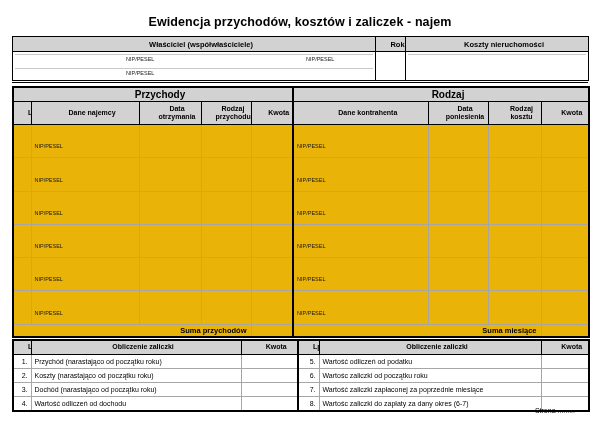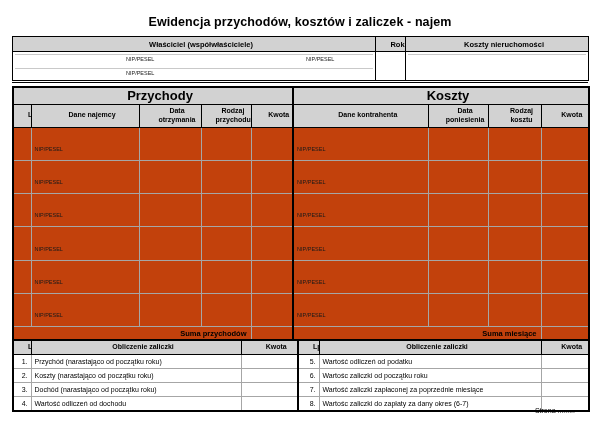--- a/index.html
+++ b/index.html
@@ -16,23 +16,23 @@
 
   
   .t1{left:12px;top:36px;width:576px;border:1.5px solid #000;}
   .t1 .hdr th{height:14px;font-size:7.5px;}
   .t1 .bd td{height:28px;border:1px solid #000;background:#fff;position:relative;}
   .rule{position:absolute;left:2px;right:2px;height:0;border-top:1px solid #c9c9c9;}
   .nipabs{position:absolute;font-size:5.5px;color:#1a1a1a;white-space:nowrap;}
 
   
   .t2{left:12px;top:86px;width:576px;border:2px solid #000;}
-  .t2 .group th{height:13px;font-size:13px;}
+  .t2 .group th{height:13px;font-size:10px;}
   .t2 .cols th{height:22px;font-size:7px;}
-  .t2 td{border:1px solid #a6a6a6;background:#c2410c;}
+  .t2 td{border:1px solid #a6a6a6;background:#eab308;}
   .t2 .data{height:33.3px;}
   .t2 .data td.namecell{vertical-align:bottom;text-align:left;}
   .t2 .data td.namecell .nip{font-size:5.5px;color:#1a1a1a;display:block;
                               padding:0 0 8px 3px;white-space:nowrap;}
   .t2 .sum{height:13px;}
   .t2 .sum td{font-size:7.5px;font-weight:bold;text-align:right;
               vertical-align:middle;padding-right:4px;}
   .midb{border-left:2px solid #000 !important;}
 
   .dline{position:absolute;left:12px;width:576px;height:0;border-top:1px solid #000;}
@@ -92,21 +92,21 @@
         <col style="width:50px">
         <col style="width:42px">
       <col style="width:135px">
         <col style="width:60px">
         <col style="width:53px">
         <col style="width:48px">
     </colgroup>
     <tbody>
         <tr class="group">
       <th colspan="5">Przychody</th>
-      <th colspan="4" class="midb">Koszty</th>
+      <th colspan="4" class="midb">Rodzaj</th>
     </tr>
     <tr class="cols">
       <th>Lp.</th>
       <th>Dane najemcy</th>
       <th>Data otrzymania</th>
       <th>Rodzaj przychodu</th>
       <th>Kwota</th>
       <th class="midb">Dane kontrahenta</th>
       <th>Data poniesienia</th>
       <th>Rodzaj kosztu</th>

